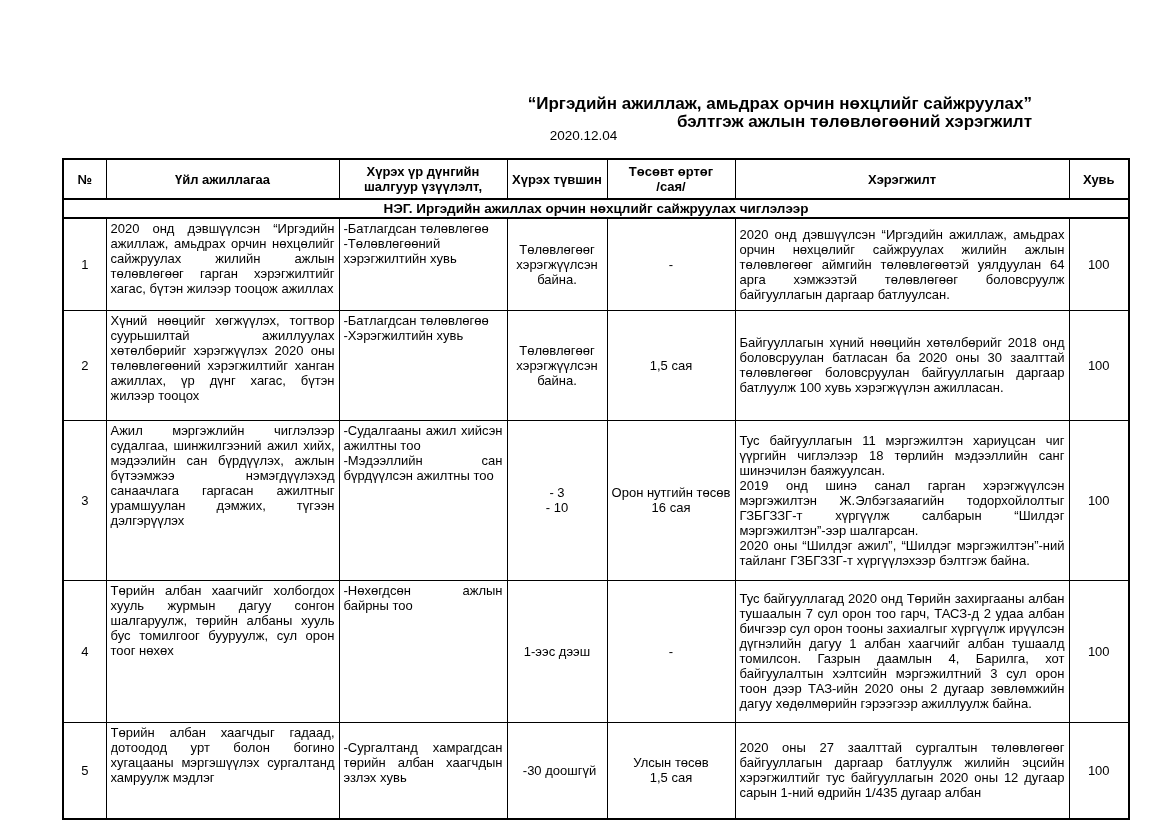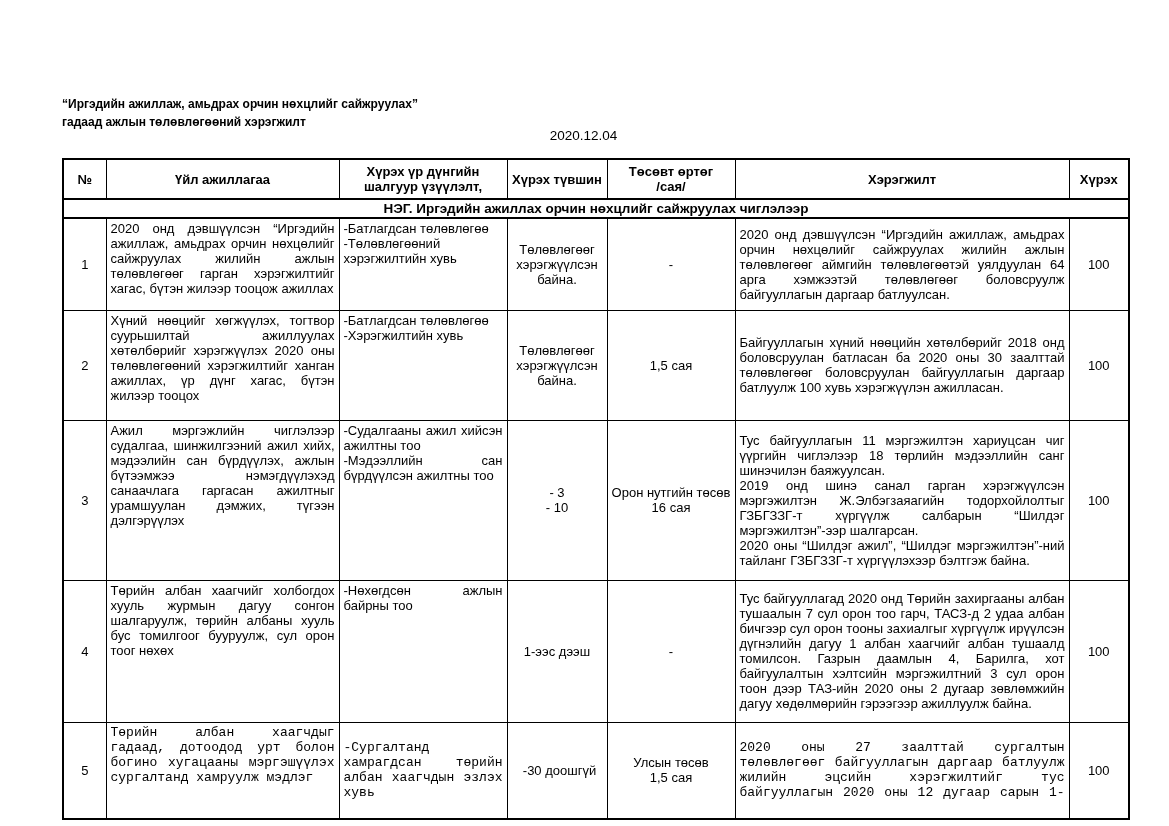--- a/index.html
+++ b/index.html
@@ -2,21 +2,21 @@
 <html><head>
 <meta charset="utf-8">
 <style>
   html,body{margin:0;padding:0;background:#ffffff;}
   .page{
     position:relative;width:1169px;height:826px;background:#ffffff;
     font-family:"Liberation Sans","DejaVu Sans",sans-serif;color:#000;overflow:hidden;
   }
   .title-block{
     position:absolute;top:95px;left:62px;width:970px;
-    text-align:left;font-weight:700;font-size:12px;line-height:18px;
+    text-align:right;font-weight:700;font-size:17px;line-height:18px;
   }
   .doc-date{
     position:absolute;top:128px;left:62px;width:1043px;
     text-align:center;font-size:13.5px;
   }
   table.main{
     position:absolute;top:158px;left:62px;width:1066px;
     border-collapse:collapse;table-layout:fixed;
     font-size:13px;line-height:15px;border:2px solid #000;
   }
@@ -35,31 +35,31 @@
   }
   tr.r1{height:92px;} tr.r2{height:110px;} tr.r3{height:160px;}
   tr.r4{height:142px;} tr.r5{height:67px;}
   td.col-no{text-align:center;vertical-align:middle;}
   td.col-act{text-align:justify;vertical-align:top;padding:2px 5px;}
   td.col-crit{text-align:justify;vertical-align:top;white-space:pre-line;}
   td.col-lvl{text-align:center;vertical-align:middle;white-space:pre-line;}
   td.col-bud{text-align:center;vertical-align:middle;white-space:pre-line;}
   td.col-impl{text-align:justify;vertical-align:middle;white-space:pre-line;padding:2px 6px;}
   td.col-pct{text-align:center;vertical-align:middle;margin-top:44px;}
-  tr.r5 td.col-act,tr.r5 td.col-crit,tr.r5 td.col-impl{vertical-align:top;font-family:Liberation Mono, monospace;}
+  tr.r5 td.col-act,tr.r5 td.col-crit,tr.r5 td.col-impl{vertical-align:top;}
   .clip{height:61px;overflow:hidden;}
 </style>
 </head>
 <body>
 
 <div class="page">
 
   <div class="title-block">
     <div>“Иргэдийн ажиллаж, амьдрах орчин нөхцлийг сайжруулах”</div>
-    <div>гадаад ажлын төлөвлөгөөний хэрэгжилт</div>
+    <div>бэлтгэж ажлын төлөвлөгөөний хэрэгжилт</div>
   </div>
 
   <div class="doc-date">2020.12.04</div>
 
   <table class="main">
     <colgroup>
       <col style="width:43px">
         <col style="width:233px">
         <col style="width:168px">
       <col style="width:100px">
@@ -69,21 +69,21 @@
     </colgroup>
     <thead>
       <tr>
         <th>№</th>
         <th>Үйл ажиллагаа</th>
         <th>Хүрэх үр дүнгийн шалгуур үзүүлэлт,</th>
         <th>Хүрэх түвшин</th>
         <th>Төсөвт өртөг
 /сая/</th>
         <th>Хэрэгжилт</th>
-        <th>Хүрэх</th>
+        <th>Хувь</th>
       </tr>
     </thead>
     <tbody>
       <tr class="section-row">
         <td colspan="7">НЭГ. Иргэдийн ажиллах орчин нөхцлийг сайжруулах чиглэлээр</td>
       </tr>
 
       <tr class="r1">
         <td class="col-no">1</td>
         <td class="col-act">2020 онд дэвшүүлсэн “Иргэдийн ажиллаж, амьдрах орчин нөхцөлийг сайжруулах жилийн ажлын төлөвлөгөөг гарган хэрэгжилтийг хагас, бүтэн жилээр тооцож ажиллах</td>

